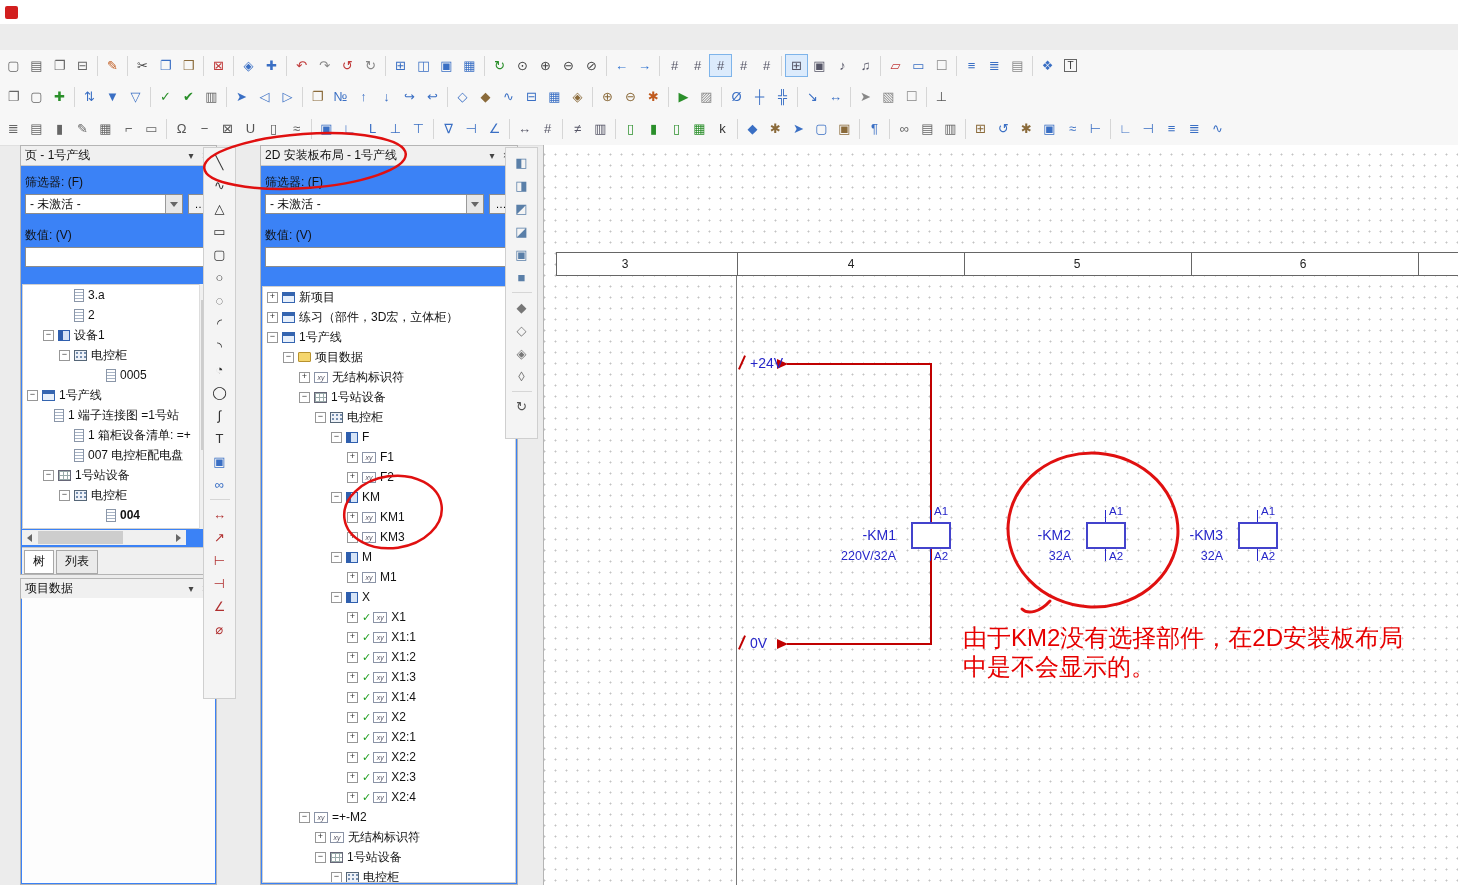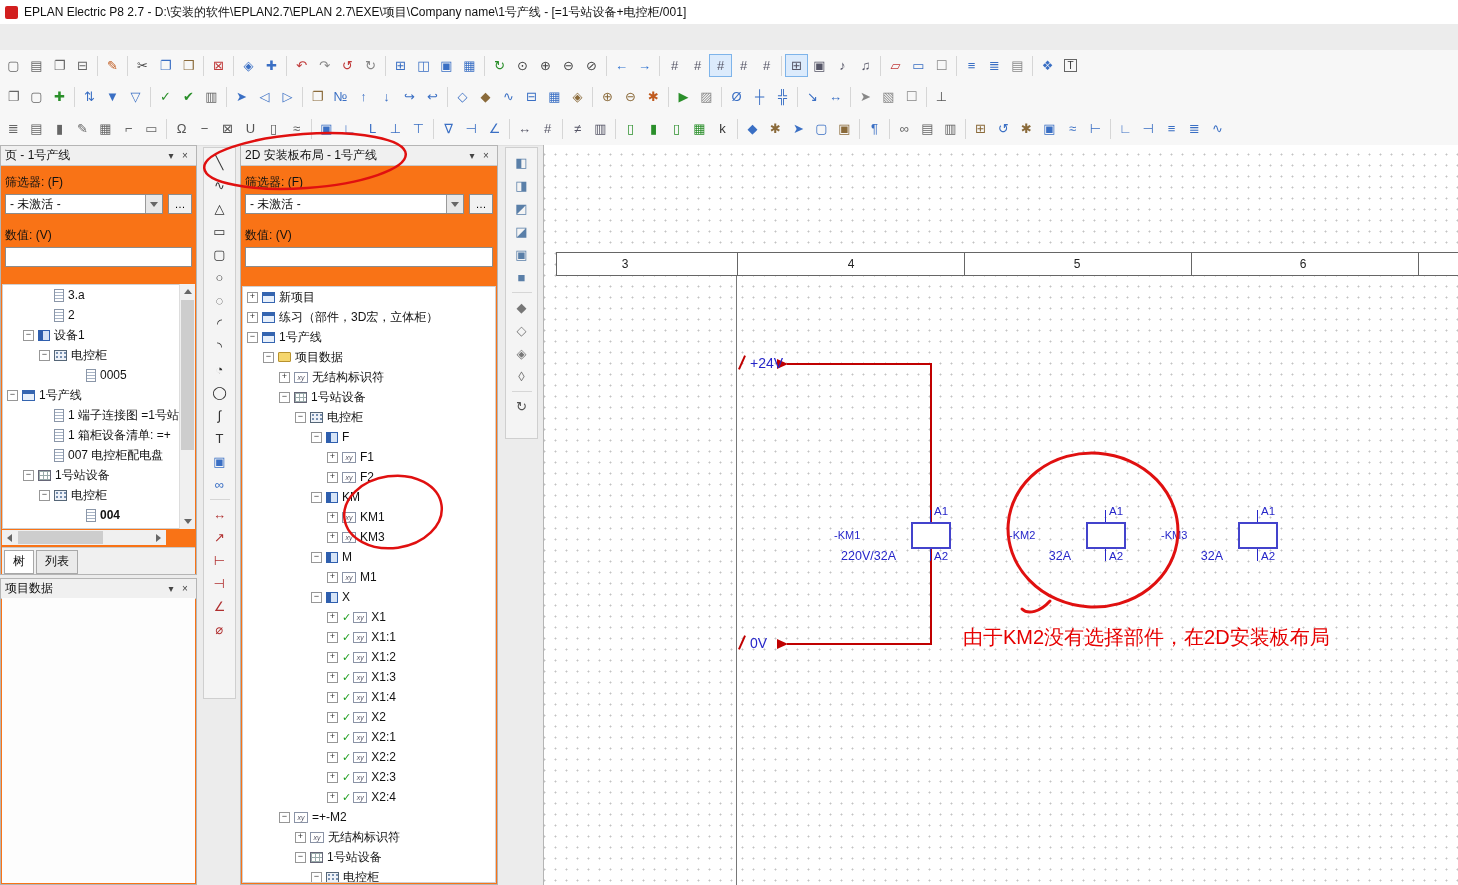--- a/index.html
+++ b/index.html
@@ -17,21 +17,21 @@
   .tbtn{width:23px;height:23px;border:1px solid transparent;background:transparent;display:flex;align-items:center;justify-content:center;
         font-size:13px;padding:0;font-family:inherit;color:#444;flex:none;}
   .tbtn.active{background:#dcebfc;border-color:#7eb4ea;}
   .tbtn.boxed span{border:1px solid #666;padding:0 2px;font-size:10px;}
   .tsep{width:1px;height:20px;background:#d6d6d6;margin:0 3px;flex:none;}
   .vtb{position:absolute;display:flex;flex-direction:column;align-items:center;background:#f4f4f4;border:1px solid #cfcfcf;padding-top:3px;box-sizing:border-box;}
   #vtb1{left:203px;top:147px;width:33px;height:552px;}
   #vtb2{left:505px;top:147px;width:33px;height:292px;}
   .vtb .tsep{width:20px;height:1px;margin:3px 0;}
   
-  .panel{position:absolute;background:#f97316;border:1px solid #b5b5b5;box-sizing:border-box;}
+  .panel{position:absolute;background:#3b82f6;border:1px solid #b5b5b5;box-sizing:border-box;margin-left:20px;}
   #pages-panel{left:0;top:145px;width:197px;height:430px;}
   #preview-panel{left:0;top:578px;width:197px;height:307px;}
   #layout-panel{left:240px;top:145px;width:258px;height:740px;}
   .phead{height:19px;background:#f0f0f0;border-bottom:1px solid #c9c9c9;display:flex;align-items:center;padding:0 4px;}
   .ptitle{flex:1;white-space:nowrap;overflow:hidden;}
   .pbtn{width:14px;text-align:center;font-size:10px;color:#444;flex:none;}
   .fl{margin:8px 4px 3px;}
   .fl2{margin-top:13px;}
   .ddrow{display:flex;align-items:center;margin:1px 4px;gap:5px;}
   .dd{flex:1;height:20px;background:#fff;border:1px solid #8c8c8c;display:flex;align-items:center;box-sizing:border-box;}
@@ -82,36 +82,35 @@
   .wire{position:absolute;background:#c00000;}
   .wire-h1{left:243px;top:218px;width:145px;height:2px;}
   .wire-v{left:386px;top:218px;width:2px;height:282px;}
   .wire-h2{left:243px;top:498px;width:145px;height:2px;}
   .warrow{position:absolute;width:0;height:0;border-top:5px solid transparent;border-bottom:5px solid transparent;border-left:11px solid #c00000;}
   .warrow1{left:233px;top:214px;} .warrow2{left:233px;top:494px;}
   .slash{position:absolute;width:2px;height:15px;background:#c00000;transform:rotate(24deg);}
   .slash1{left:197px;top:210px;} .slash2{left:197px;top:490px;}
   .wlabel{position:absolute;color:#2626c9;font-size:14px;}
   .wl1{left:206px;top:210px;} .wl2{left:206px;top:490px;}
-  .clabel{position:absolute;text-align:left;color:#2626c9;font-size:11px;line-height:14px;}
+  .clabel{position:absolute;text-align:right;color:#2626c9;font-size:14px;line-height:14px;}
   .crating{position:absolute;text-align:right;color:#2626c9;font-size:12.5px;line-height:13px;}
   .cterm{position:absolute;color:#2626c9;font-size:11.5px;line-height:12px;}
   .ctick{position:absolute;width:1px;height:12px;background:#2626c9;}
   .cbox{position:absolute;width:40px;height:27px;background:#fff;border:2px solid #4343cc;box-sizing:border-box;}
-  .anno{position:absolute;left:419px;top:478px;color:#e60000;font-size:20px;line-height:29px;white-space:nowrap;}
+  .anno{position:absolute;left:419px;top:478px;color:#e60000;font-size:24px;line-height:29px;white-space:nowrap;}
   #redink{position:absolute;left:0;top:0;pointer-events:none;z-index:60;}
 </style>
 </head>
 <body>
 
 <div id="app">
 
   <div class="titlebar">
     <span class="app-icon"></span>
-    <span class="title-text">EPLAN Electric P8 2.7 - D:\安装的软件\EPLAN2.7\EPLAN 2.7\EXE\项目\Company name\1号产线 - [=1号站设备+电控柜/001]</span>
   </div>
 
 
   <div id="tb1" class="tbrow">
       <button class="tbtn">
         <span style="color: rgb(102, 102, 102);">▢</span>
       </button>
       <button class="tbtn">
         <span style="color: rgb(102, 102, 102);">▤</span>
       </button>
@@ -585,21 +584,21 @@
         <div class="trow" style="padding-left: 68px;">
           <span class="exp none"></span>
           <span class="ticon page"></span>
           <span class="tlabel">0005</span>
         </div>
         <div class="trow" style="padding-left: 4px;">
           <span class="exp">−</span>
           <span class="ticon project"></span>
           <span class="tlabel">1号产线</span>
         </div>
-        <div class="trow" style="padding-left: 36px;">
+        <div class="trow" style="padding-left: 16px;">
           <span class="exp none"></span>
           <span class="ticon page"></span>
           <span class="tlabel">1 端子连接图 =1号站</span>
         </div>
         <div class="trow" style="padding-left: 36px;">
           <span class="exp none"></span>
           <span class="ticon page"></span>
           <span class="tlabel">1 箱柜设备清单: =+</span>
         </div>
         <div class="trow" style="padding-left: 36px;">
@@ -985,20 +984,21 @@
         <div class="cterm" style="left: 717px; top: 360px;">A1</div>
         <div class="cbox" style="left: 694px; top: 377px;"></div>
         <div class="ctick" style="left: 713px; top: 404px;"></div>
         <div class="cterm" style="left: 717px; top: 405px;">A2</div>
         <div class="clabel" style="left: 617px; top: 383px; width: 62px;">-KM3</div>
         <div class="crating" style="left: 605px; top: 405px; width: 74px;">32A</div>
       </div>
 
     <div class="anno">
       <div>由于KM2没有选择部件，在2D安装板布局</div>
+      <div>中是不会显示的。</div>
     </div>
   </div>
 
   <svg id="redink" width="1458" height="885" viewBox="0 0 1458 885">
     <g fill="none" stroke="#e01010" stroke-linecap="round">
       <ellipse cx="305" cy="161" rx="101" ry="27" stroke-width="2.5" transform="rotate(-4 305 161)"></ellipse>
       <ellipse cx="393" cy="512" rx="49" ry="36" stroke-width="2.5" transform="rotate(-8 393 512)"></ellipse>
       <ellipse cx="1093" cy="530" rx="85" ry="77" stroke-width="3" transform="rotate(4 1093 530)"></ellipse>
       <path d="M1050,601 C1040,612 1028,615 1022,609" stroke-width="3"></path>
     </g>

